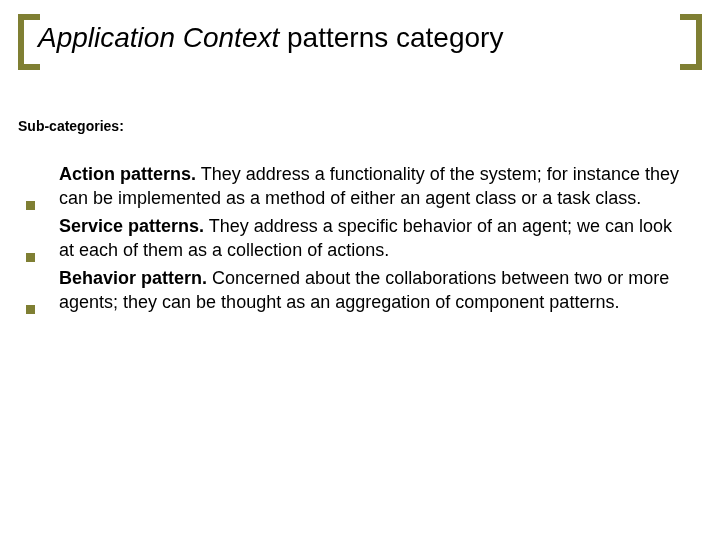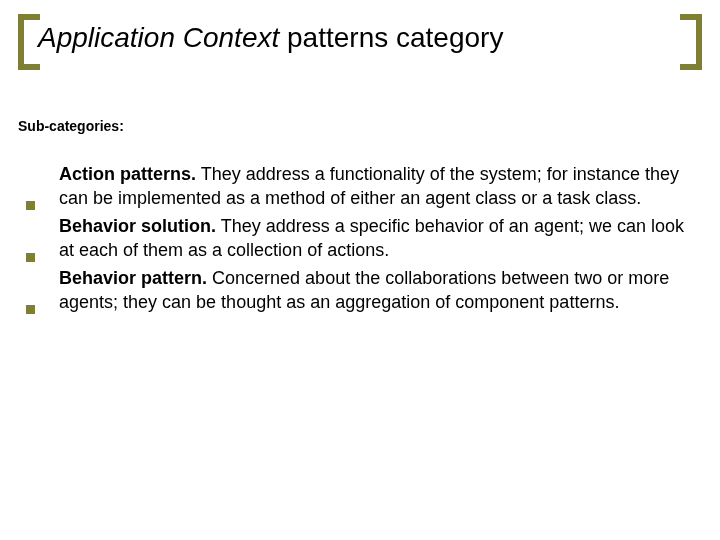--- a/index.html
+++ b/index.html
@@ -111,21 +111,21 @@
     <div class="item">
       <div class="bullet"></div>
       <div class="item-text">
         <span class="lead">Action patterns.</span><span> They address a functionality of the system; for instance they can be implemented as a method of either an agent class or a task class.</span>
       </div>
     </div>
 
     <div class="item">
       <div class="bullet"></div>
       <div class="item-text">
-        <span class="lead">Behavior solution.</span><span> They address a specific behavior of an agent; we can look at each of them as a collection of actions.</span>
+        <span class="lead">Service patterns.</span><span> They address a specific behavior of an agent; we can look at each of them as a collection of actions.</span>
       </div>
     </div>
 
 
     <div class="item">
       <div class="bullet"></div>
       <div class="item-text">
         <span class="lead">Behavior pattern.</span><span> Concerned about the collaborations between two or more agents; they can be thought as an aggregation of component patterns.</span>
       </div>
     </div>

